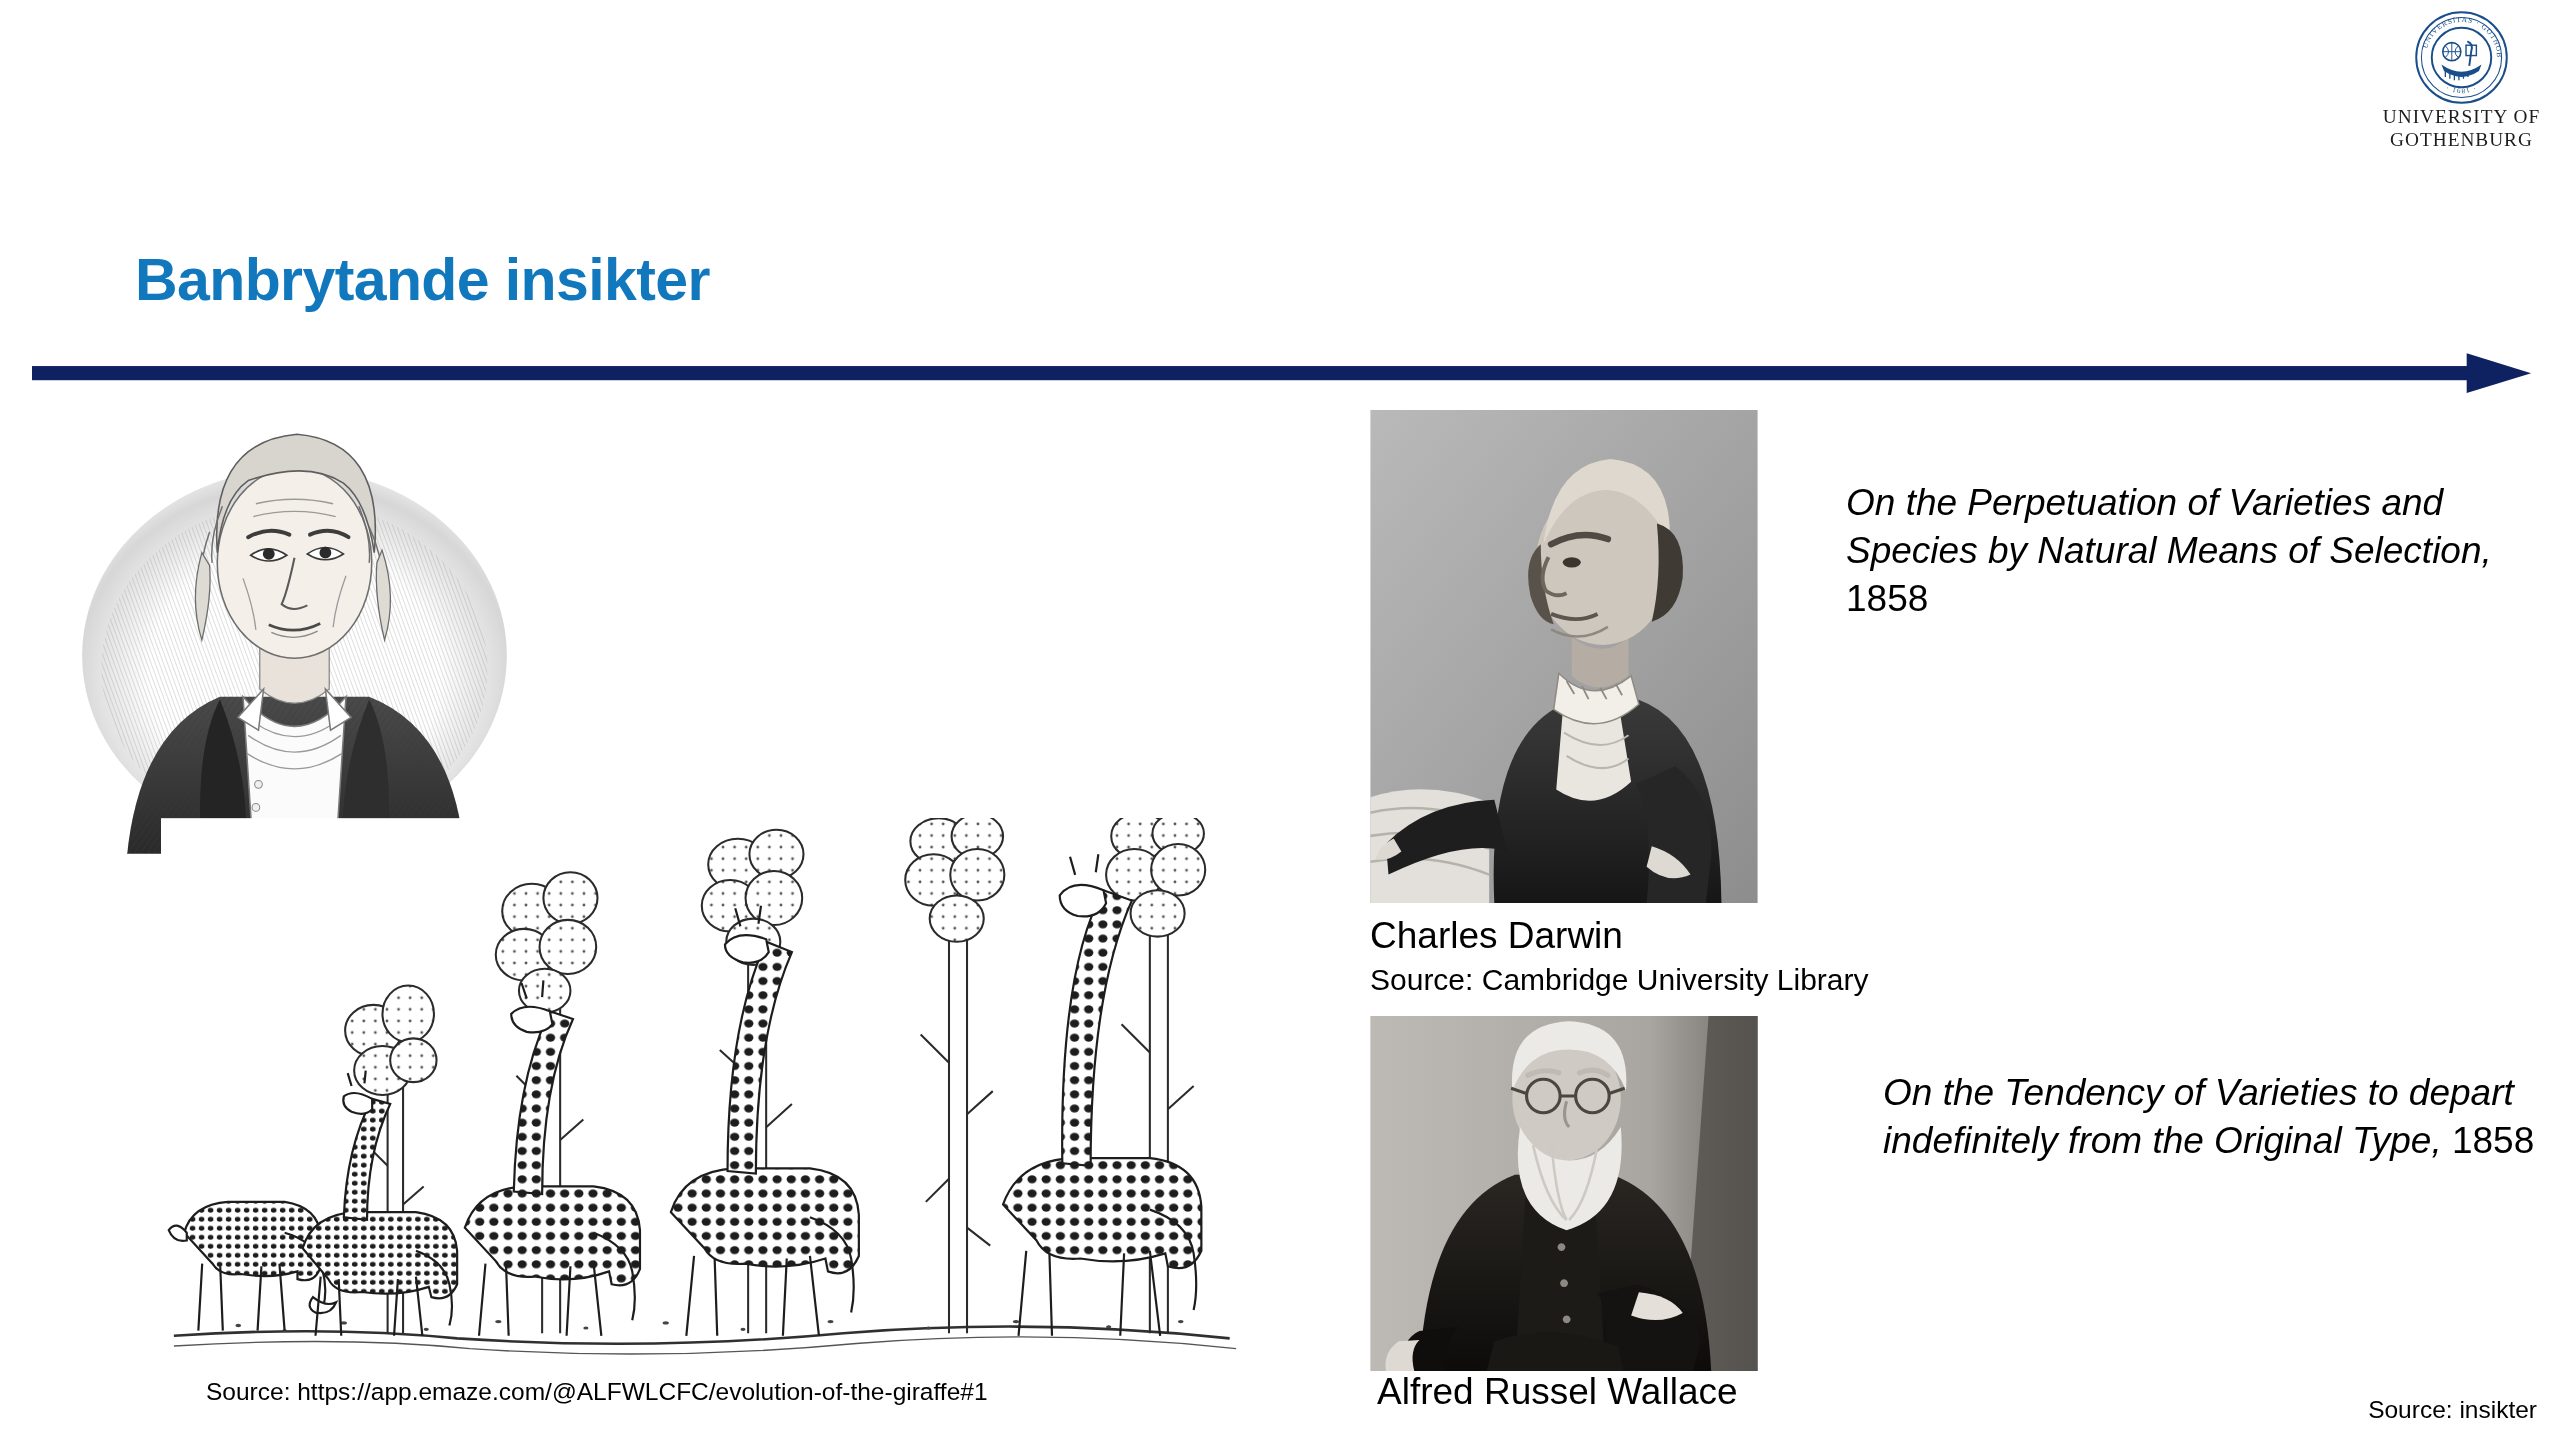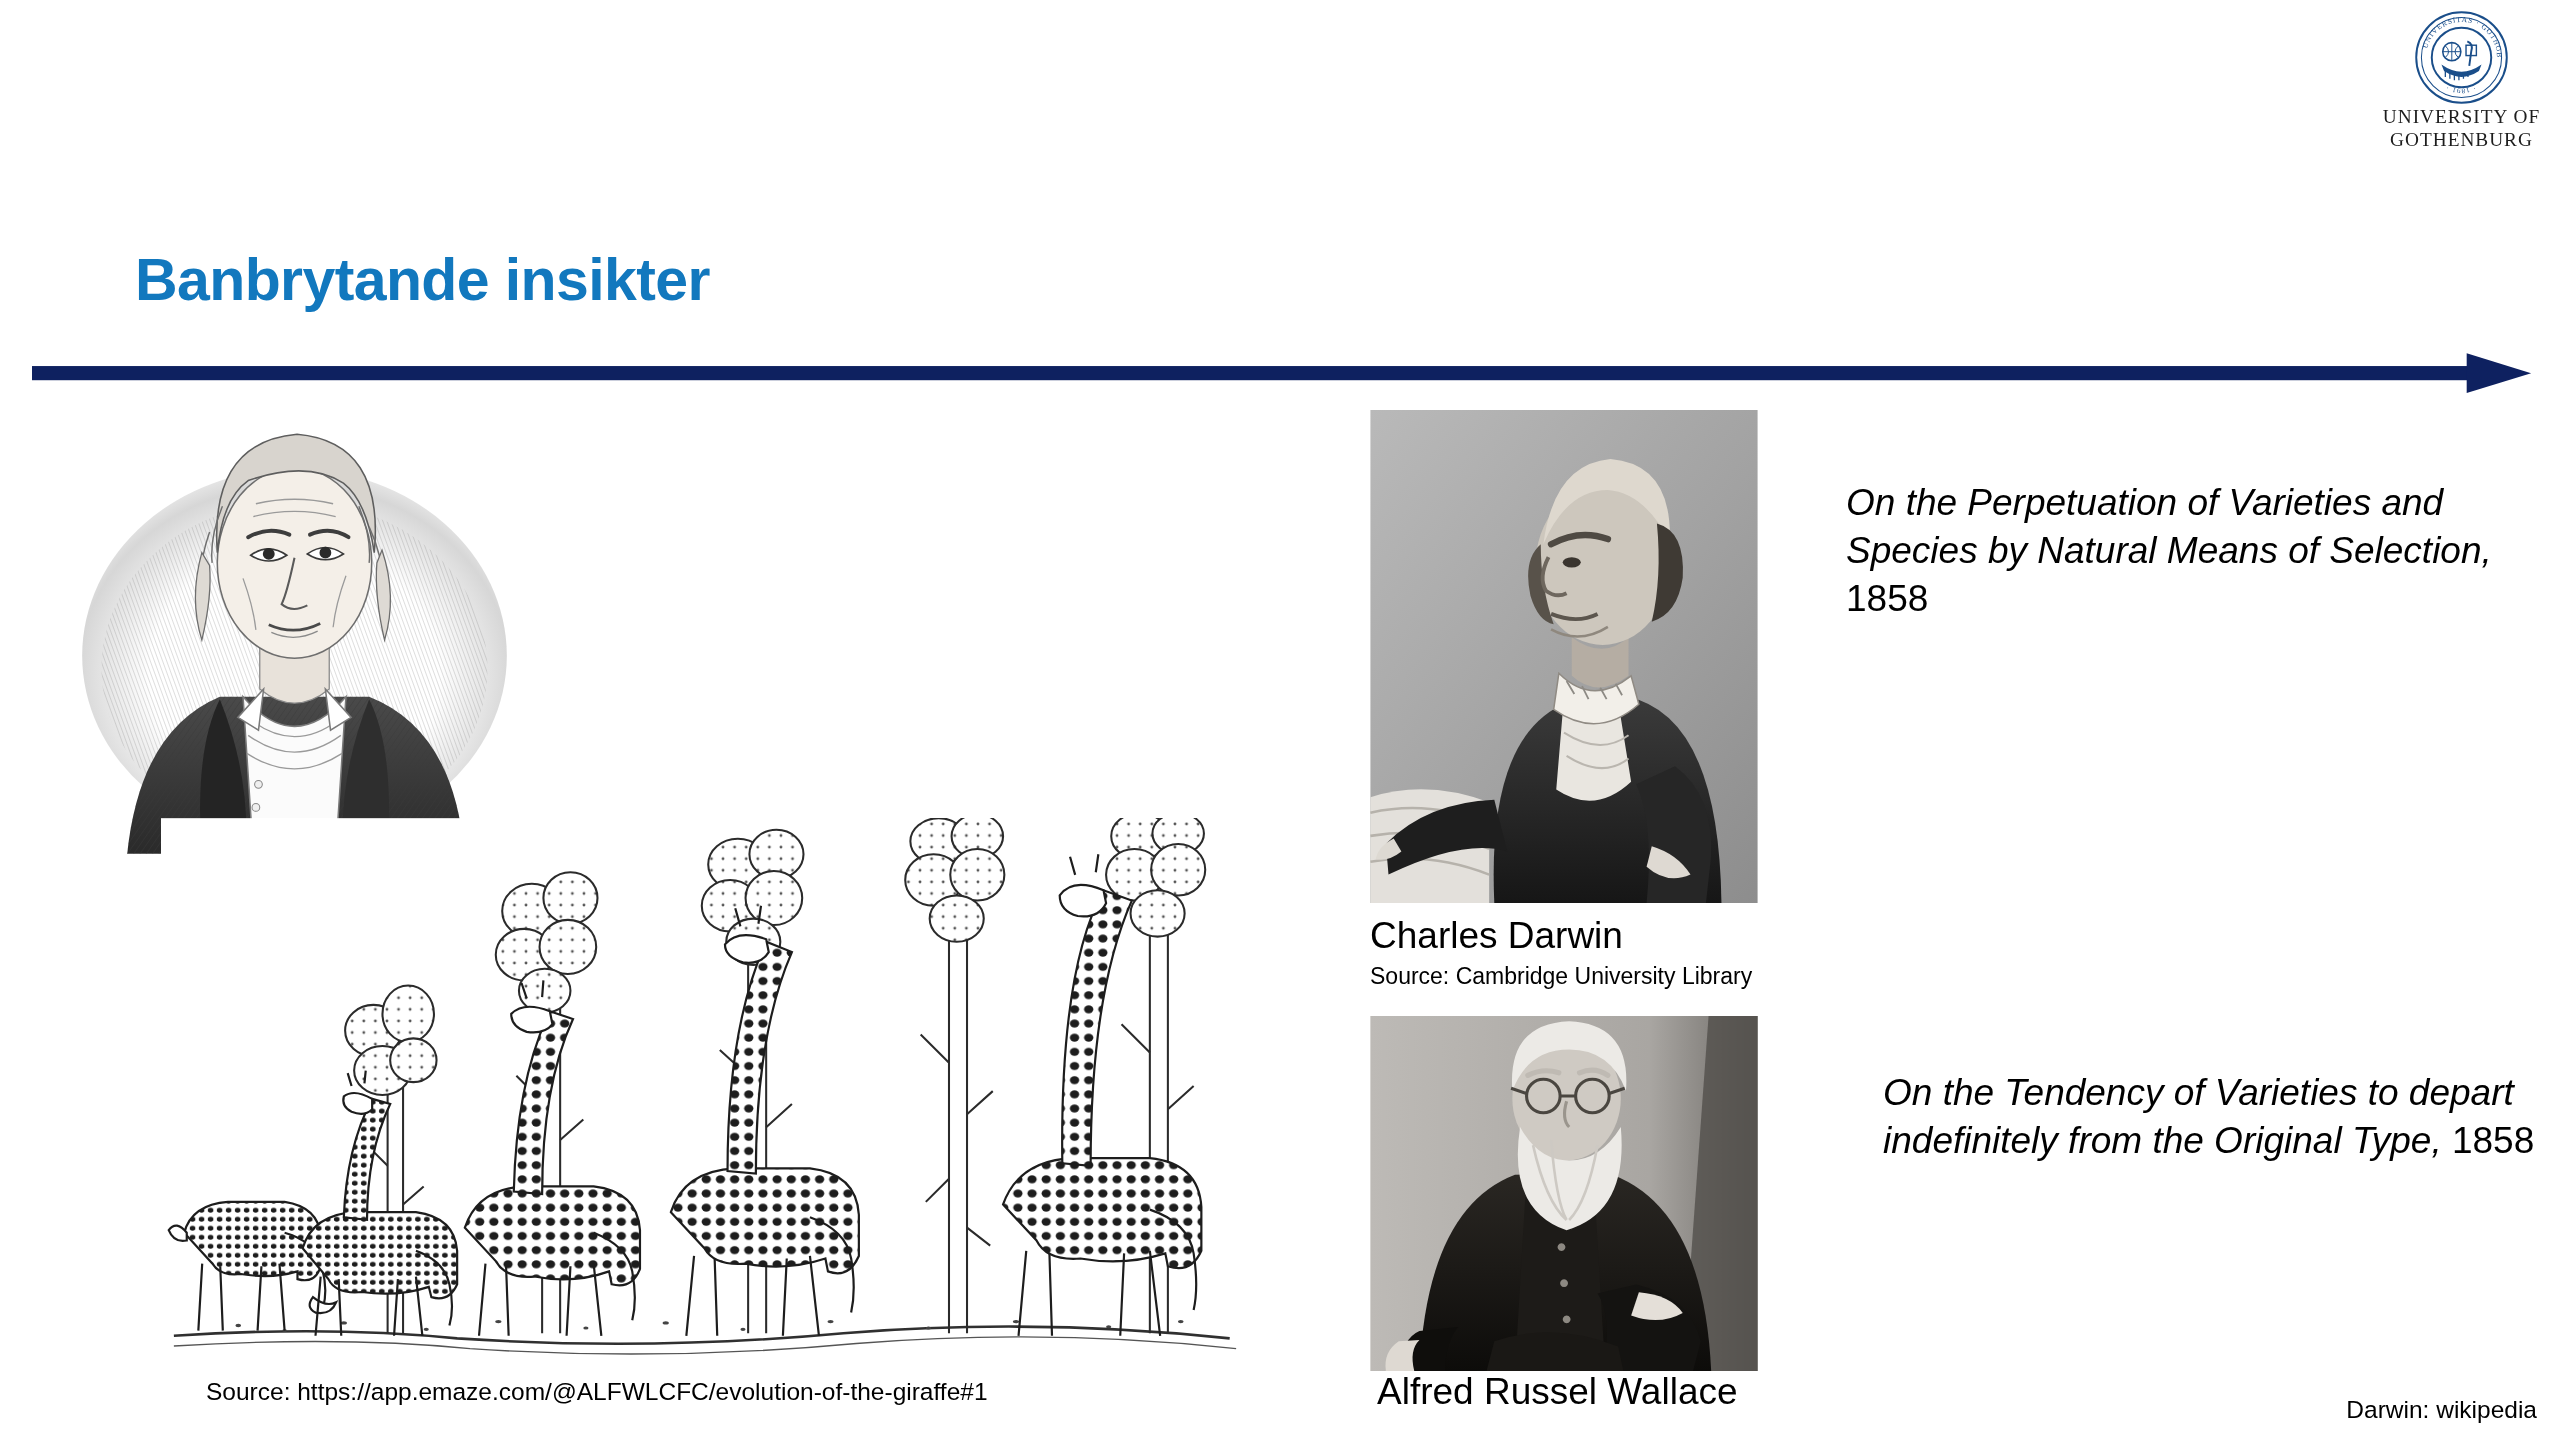--- a/index.html
+++ b/index.html
@@ -127,21 +127,21 @@
     top: 916px;
     font-size: 37px;
     line-height: 1.1;
     font-stretch: condensed;
     white-space: nowrap;
   }
   .cap-darwin-source {
     position: absolute;
     left: 1370px;
     top: 963px;
-    font-size: 23px;
+    font-size: 30px;
     font-stretch: condensed;
     white-space: nowrap;
     text-align: center;
   }
   .cap-wallace {
     position: absolute;
     left: 1377px;
     top: 1372px;
     font-size: 37px;
     line-height: 1.1;
@@ -563,16 +563,16 @@
     </div>
   </div>
 
 
   <div class="works work-3">
     <div class="work-title">
       <span>On the Tendency of Varieties to depart indefinitely from the Original Type,</span><span class="year"> 1858</span>
     </div>
   </div>
 
-  <div class="src-wikipedia">Darwin: wikipedia</div>
+  <div class="src-wikipedia">Source: insikter</div>
 
 </div>
 
 
 </body></html>

